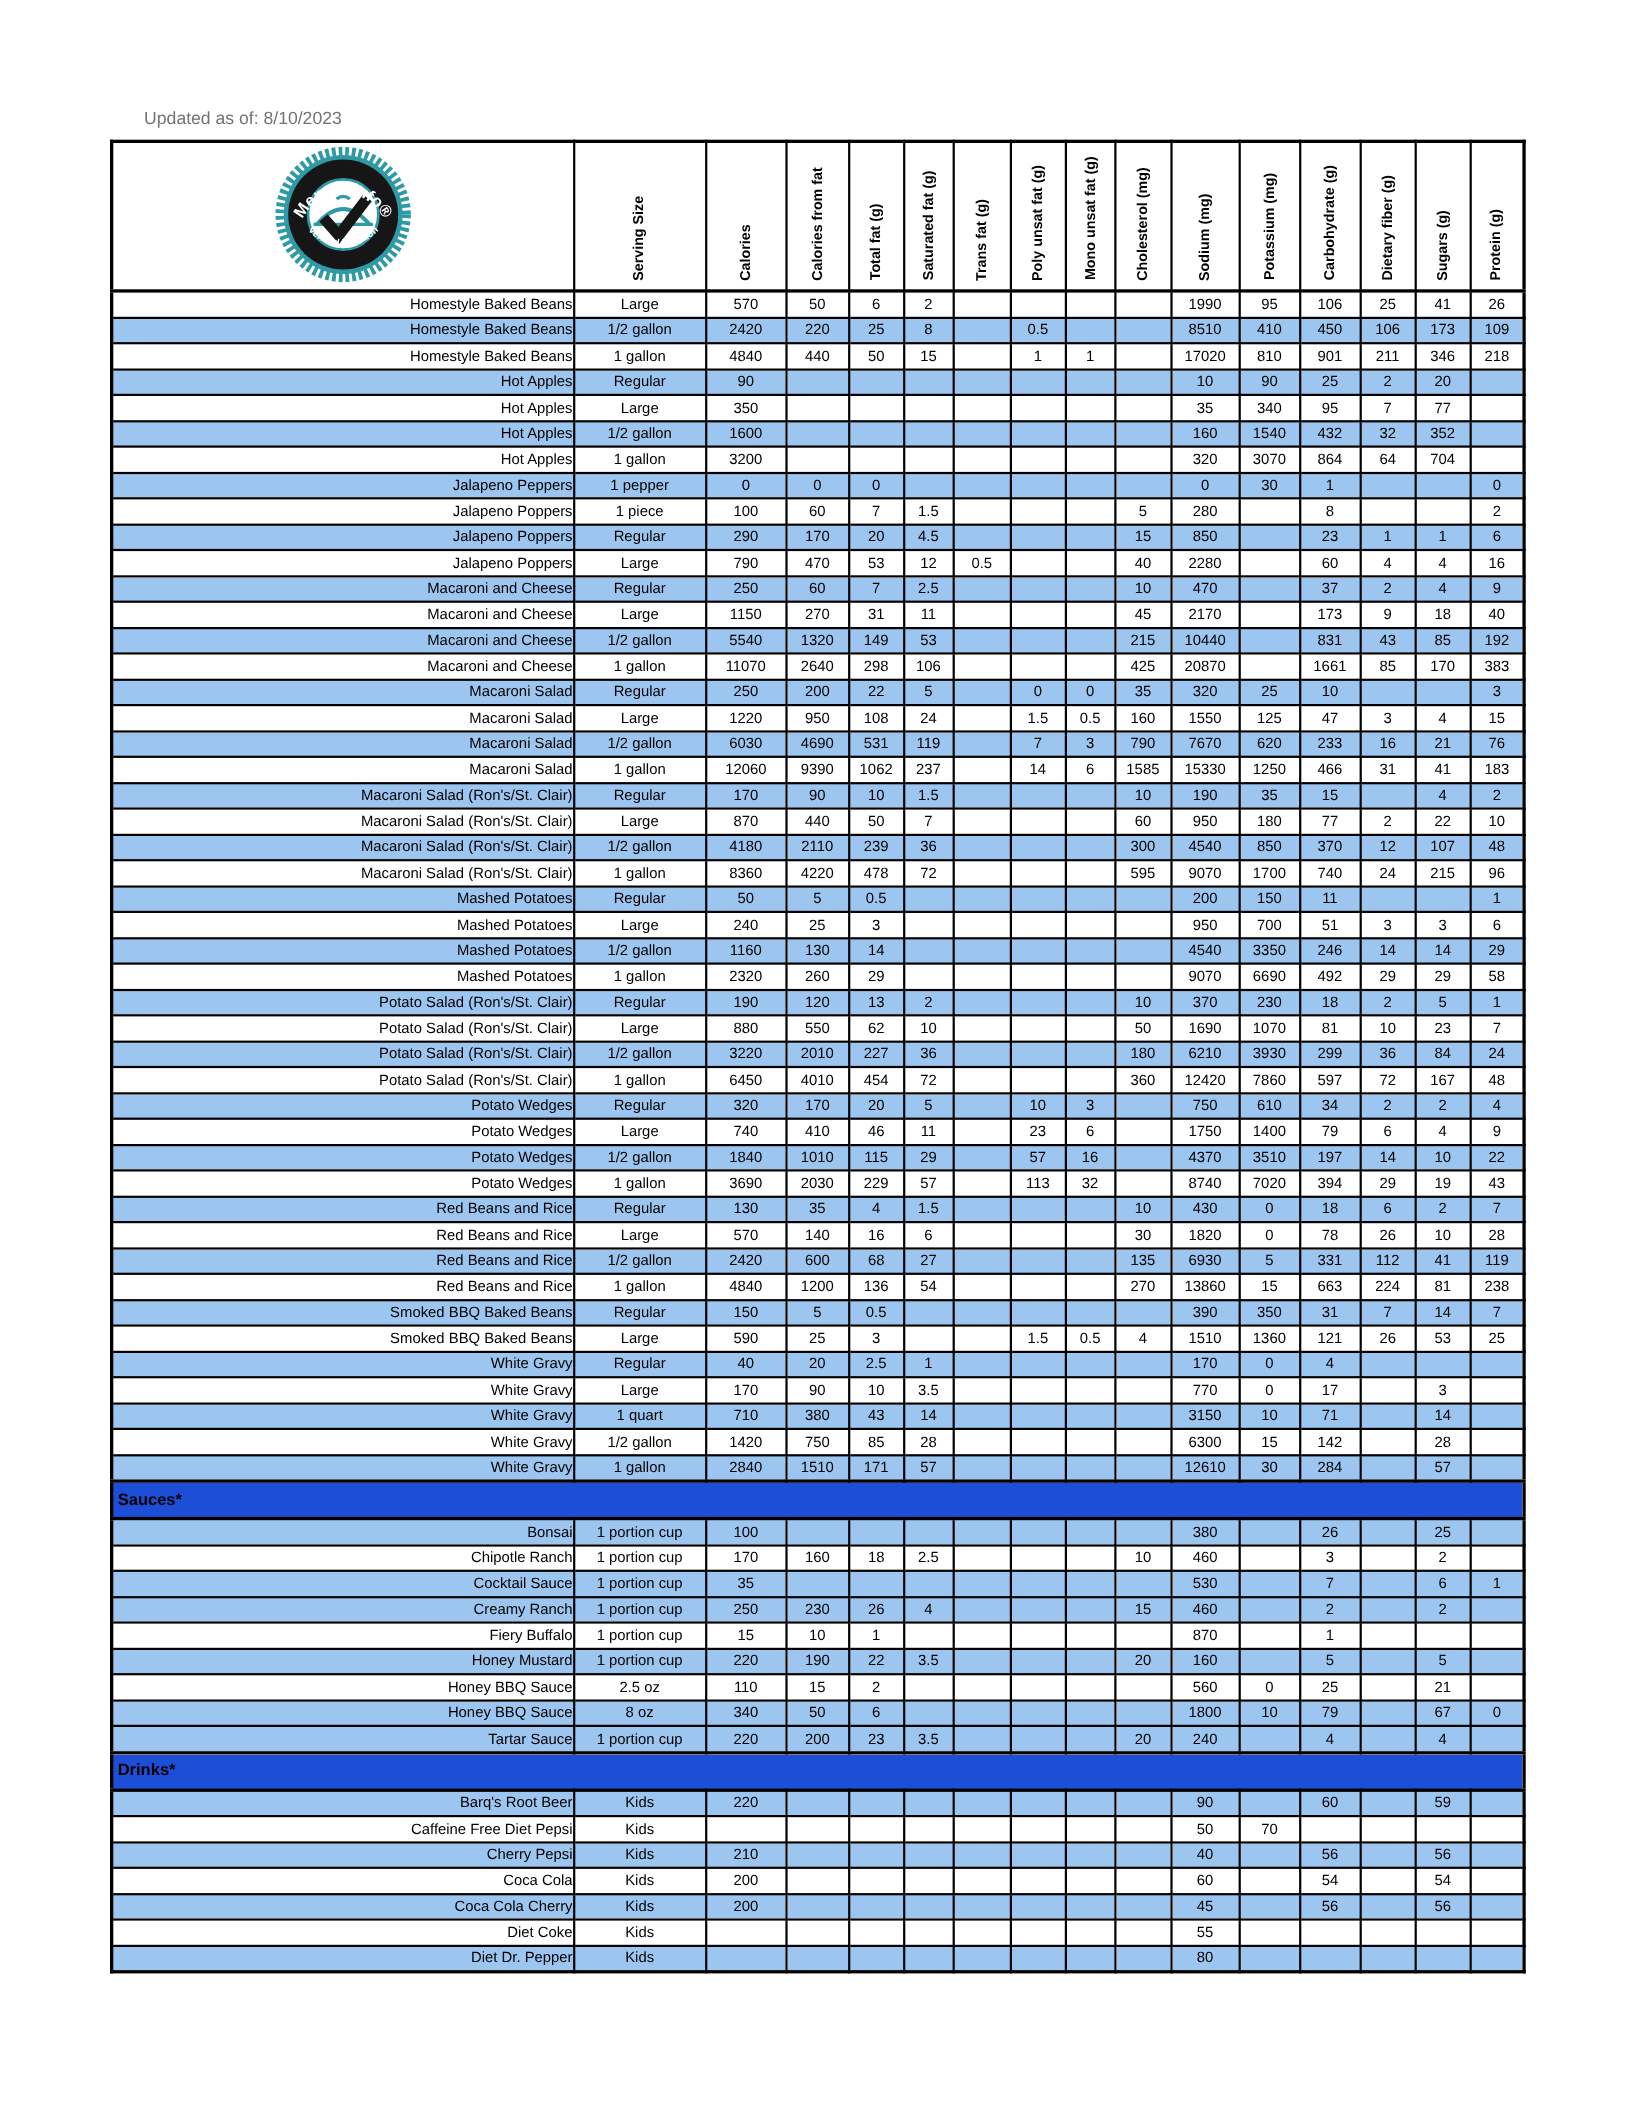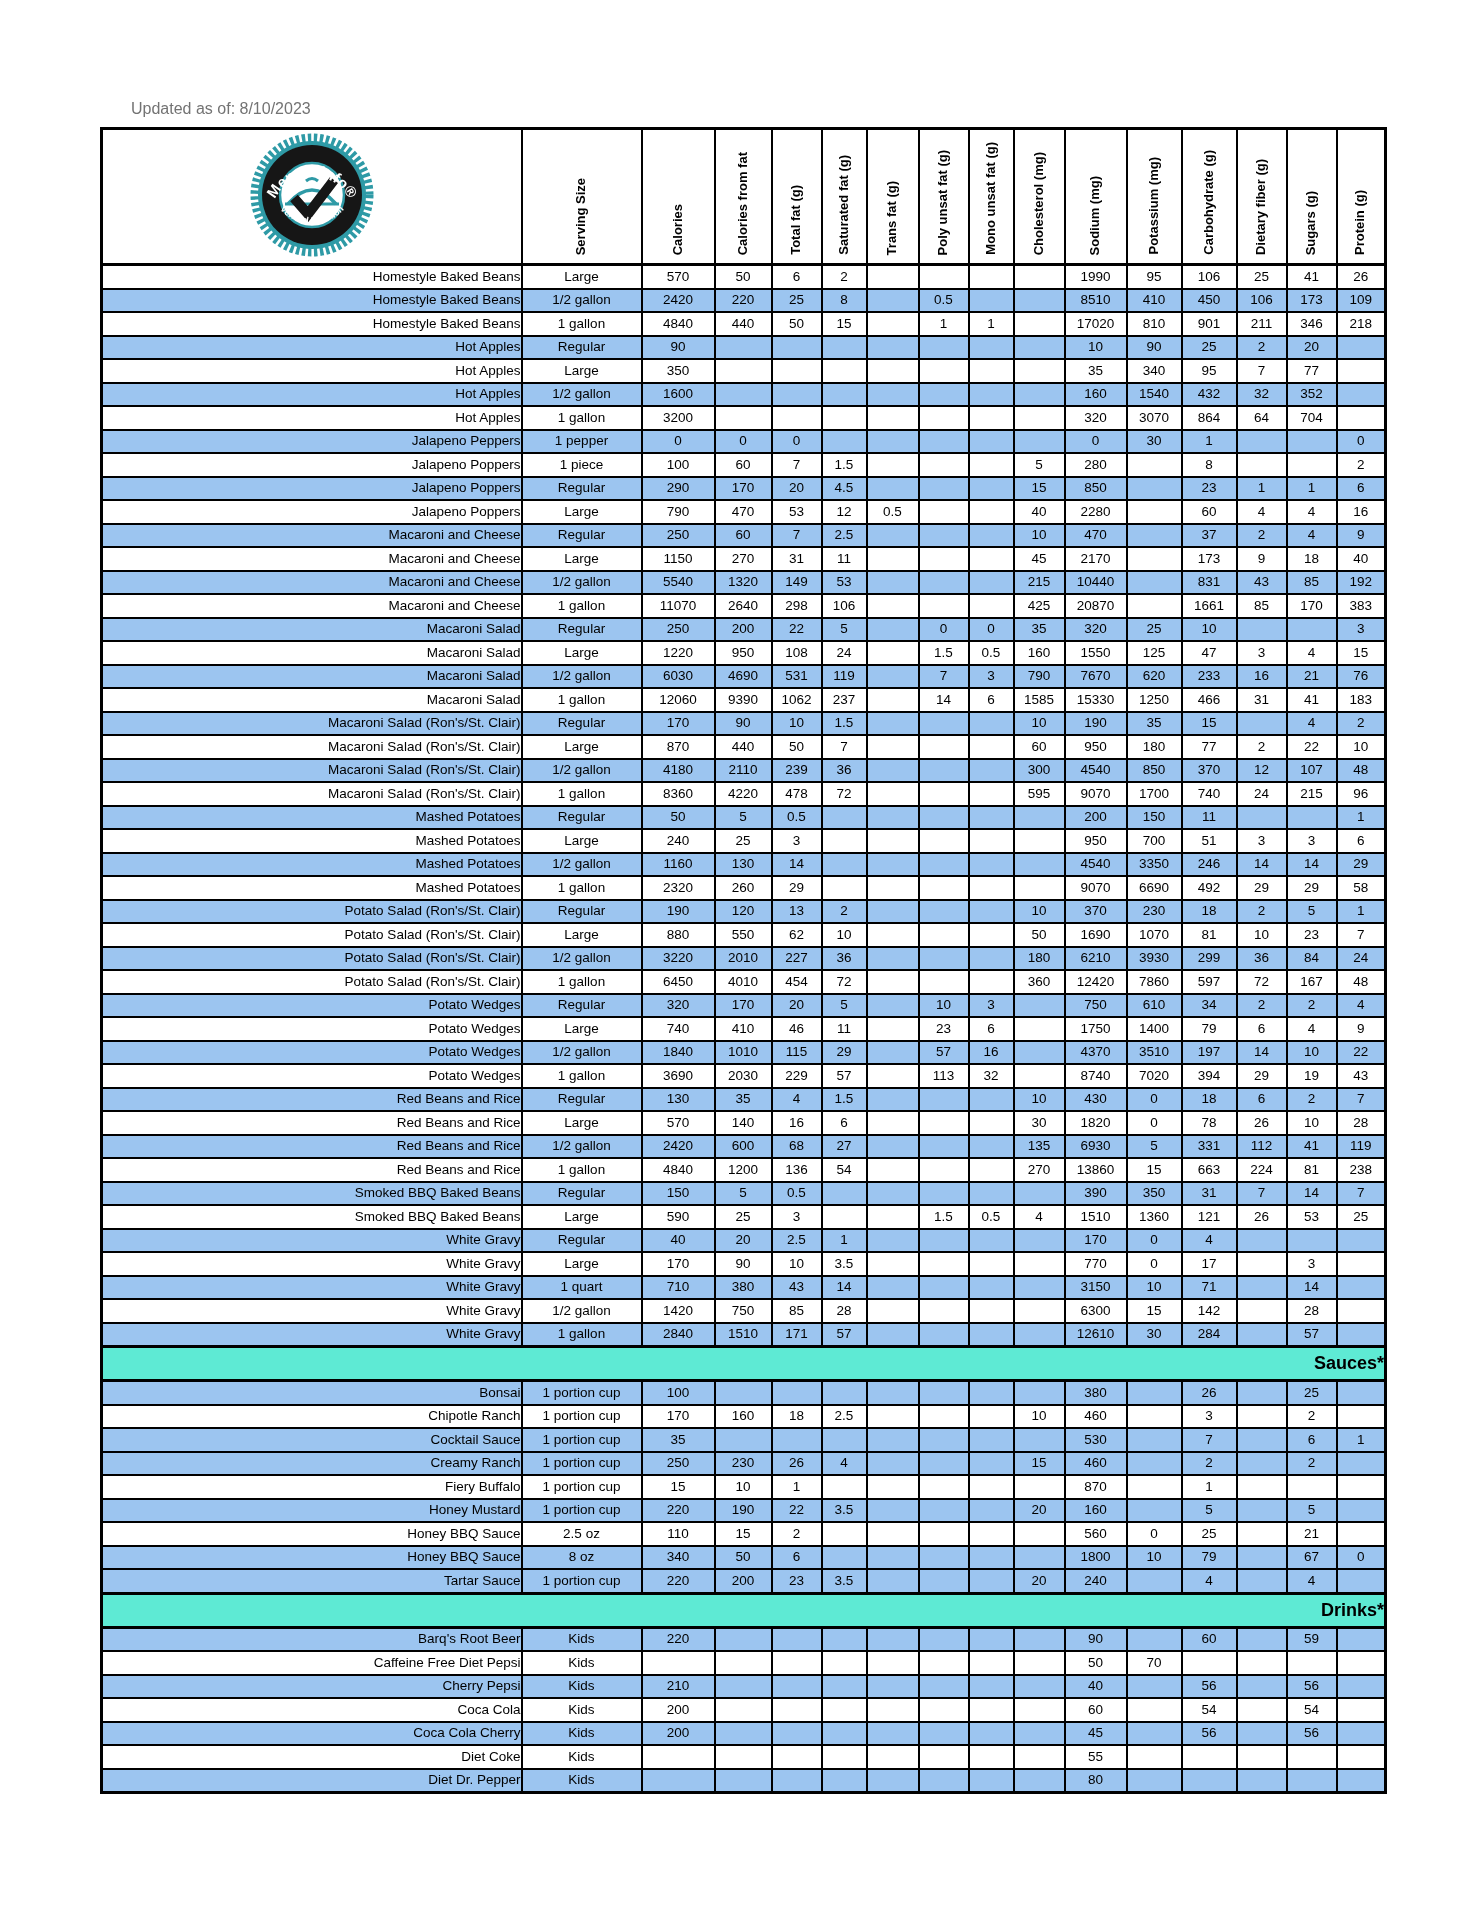--- a/index.html
+++ b/index.html
@@ -25,23 +25,23 @@
   .rot {
     writing-mode:vertical-rl; transform:rotate(180deg);
     font-weight:bold; font-size:13px; white-space:nowrap;
     margin:0 auto 8px auto;
   }
   tr.data td { height:21.5px; }
   td.name { text-align:right; padding-right:5px; white-space:nowrap; }
   td.val  { text-align:center; }
   tr.shaded td { background:var(--stripe, #9CC5F0); }
   tr.section-row td {
-    height:31px; font-weight:bold; font-size:18px; text-align:right;
+    height:31px; font-weight:bold; font-size:15px; text-align:left;
     padding-left:4px; vertical-align:middle;
-    border-top:3px solid #000; border-bottom:3px solid #000; background:#5eead4;
+    border-top:3px solid #000; border-bottom:3px solid #000; background:#1d4ed8;
   }
   .seal-wrap { display:inline-block; }
 </style>
 </head>
 <body>
 
 <div class="updated">Updated as of: 8/10/2023</div>
 
 <table class="nutrition">
   <colgroup>

